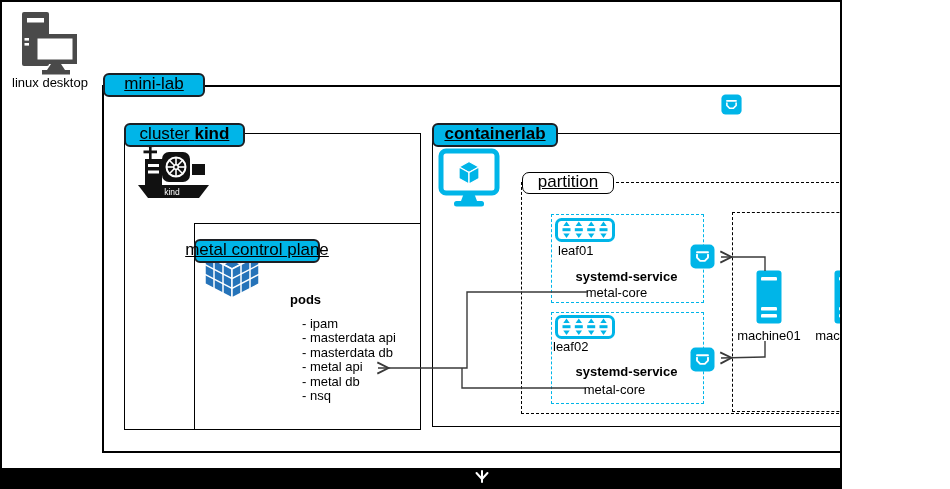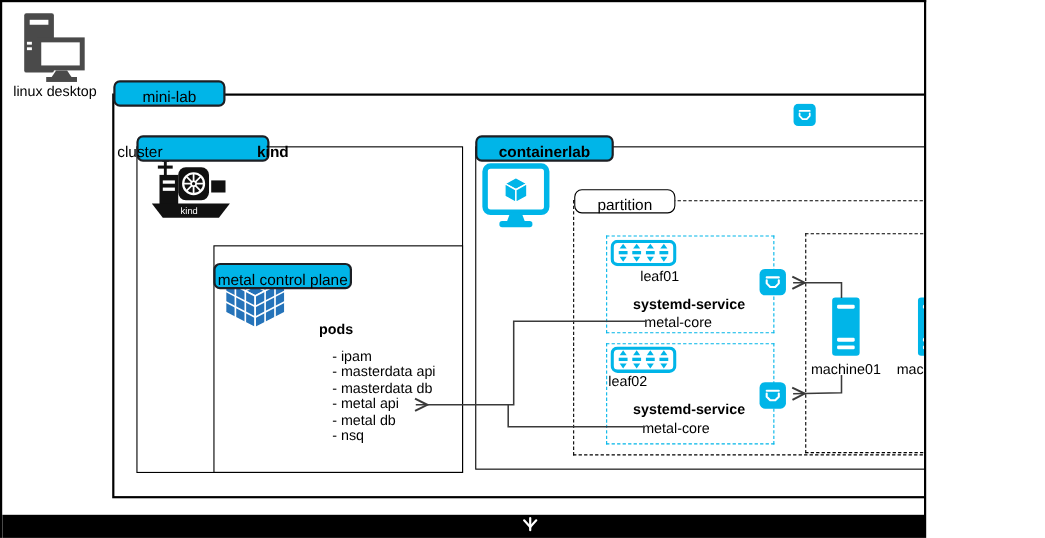--- a/index.html
+++ b/index.html
@@ -7,23 +7,23 @@
     position:relative;width:842px;height:489px;background:#fff;overflow:hidden;
     box-sizing:border-box;border-top:2px solid #000;border-left:2px solid #000;border-right:2px solid #000;
     font-family:"Liberation Sans",sans-serif;font-size:13px;color:#000;
   }
   .abs{position:absolute;}
   .box{position:absolute;border:2px solid #000;background:transparent;z-index:1;}
   .box.thin{border-width:1.5px;}
   .box.bdash{border:1.2px dashed #000;}
   .box.cdash{border:1.6px dashed #00b5e8;}
   .pill{
-    position:absolute;display:flex;align-items:flex-end;justify-content:center;
+    position:absolute;display:flex;align-items:flex-start;justify-content:center;
     background:#00b5e8;border:2px solid #1c1f24;border-radius:6px;z-index:6;
-    font-size:14px;line-height:1;white-space:nowrap;
+    font-size:17px;line-height:1;white-space:nowrap;text-decoration:underline;
   }
   .pill.white{background:#fff;border:1.5px solid #000;border-radius:7px;}
   .txt{position:absolute;z-index:3;white-space:nowrap;}
   .ctr{text-align:center;}
   .bold{font-weight:bold;}
   .pods-list{position:absolute;z-index:3;line-height:14.4px;}
   .pods-list div{white-space:nowrap;}
   .pods-list div:nth-child(4){font-weight:normal;}
   svg{display:block;}
   .lines{position:absolute;left:0;top:0;z-index:5;pointer-events:none;}
@@ -65,21 +65,21 @@
     <span>mini-lab</span>
   </div>
 
   <svg class="abs" style="left:718px;top:92px;" width="23" height="21" viewBox="0 0 25 25">
     <rect x="0.5" y="0.5" width="24" height="24" rx="5" fill="#00b5e8"></rect>
     <path d="M7,8.2 H18" stroke="#fff" stroke-width="1.9" fill="none" stroke-linecap="round"></path>
     <path d="M7,10.8 V13.6 L10.2,16.9 H14.8 L18,13.6 V10.8" stroke="#fff" stroke-width="1.9" fill="none" stroke-linecap="round" stroke-linejoin="round"></path>
   </svg>
 
   <div class="box thin" style="left:122px;top:131px;width:295px;height:295px;"></div>
-  <div class="pill" style="left:122px;top:121px;width:117px;height:20px;gap:41px;">
+  <div class="pill" style="left:122px;top:121px;width:117px;height:20px;">
     <span>cluster</span>&nbsp;<span class="bold">kind</span>
   </div>
 
   <svg class="abs" style="left:134px;top:142px;" width="75" height="56" viewBox="0 0 75 56">
     <rect x="11.5" y="0.5" width="6" height="2.6" fill="#111"></rect>
     <rect x="13" y="2" width="2.6" height="17" fill="#111"></rect>
     <rect x="7.5" y="6.5" width="13.5" height="2.8" fill="#111"></rect>
     <rect x="9" y="15" width="17" height="28" fill="#111"></rect>
     <rect x="12" y="20" width="11" height="3" fill="#fff"></rect>
     <rect x="12" y="26.5" width="11" height="3" fill="#fff"></rect>
@@ -177,21 +177,21 @@
           <rect x="-4" y="10.2" width="8" height="3"></rect>
           <polygon points="0,20 -3.2,15.5 3.2,15.5"></polygon>
         </g>
       <g transform="translate(48.5,0)">
           <polygon points="0,3.5 -3.2,8 3.2,8"></polygon>
           <rect x="-4" y="10.2" width="8" height="3"></rect>
           <polygon points="0,20 -3.2,15.5 3.2,15.5"></polygon>
         </g>
     </g>
   </svg>
-  <div class="txt" style="left:580px;top:241px;text-align:center;">leaf01</div>
+  <div class="txt" style="left:556px;top:241px;text-align:center;">leaf01</div>
   <div class="txt ctr bold" style="left:549px;top:267px;width:151px;">systemd-service</div>
   <div class="txt ctr" style="left:539px;top:283px;width:151px;">metal-core</div>
 
   <div class="box cdash" style="left:549px;top:310px;width:151px;height:90px;"></div>
   <svg class="abs" style="left:553px;top:313px;" width="60" height="24" viewBox="0 0 60 24">
     <rect x="1.5" y="1.5" width="57" height="21" rx="5" fill="#fff" stroke="#00b5e8" stroke-width="3"></rect>
     <g fill="#00b5e8">
       <g transform="translate(11.5,0)">
           <polygon points="0,3.5 -3.2,8 3.2,8"></polygon>
           <rect x="-4" y="10.2" width="8" height="3"></rect>

